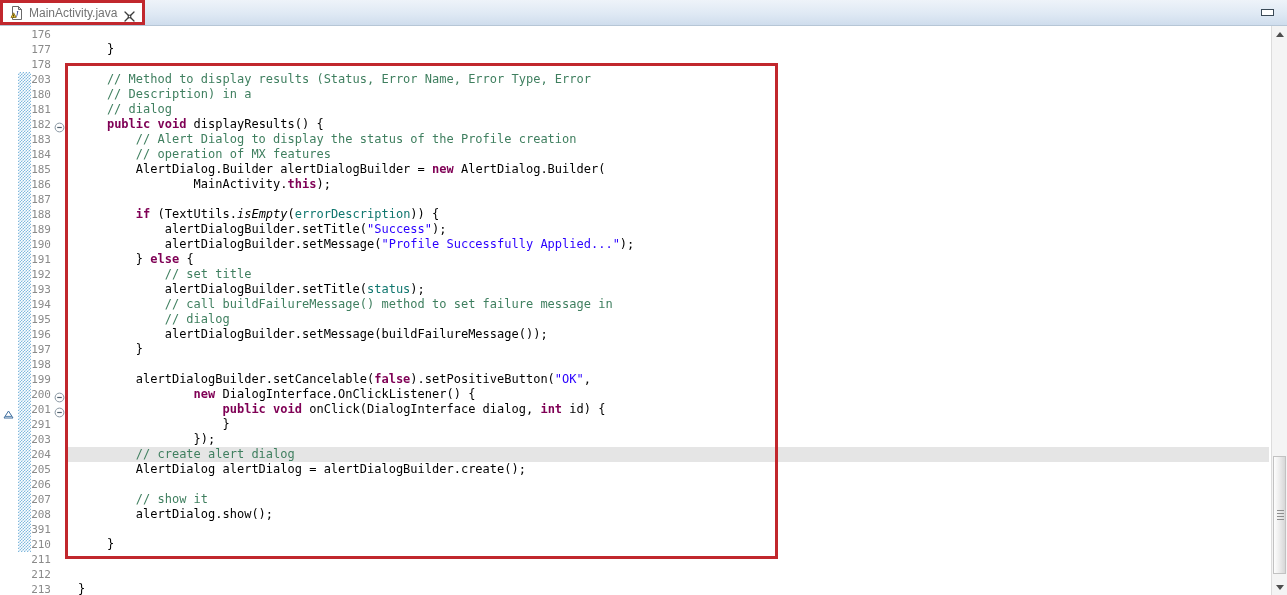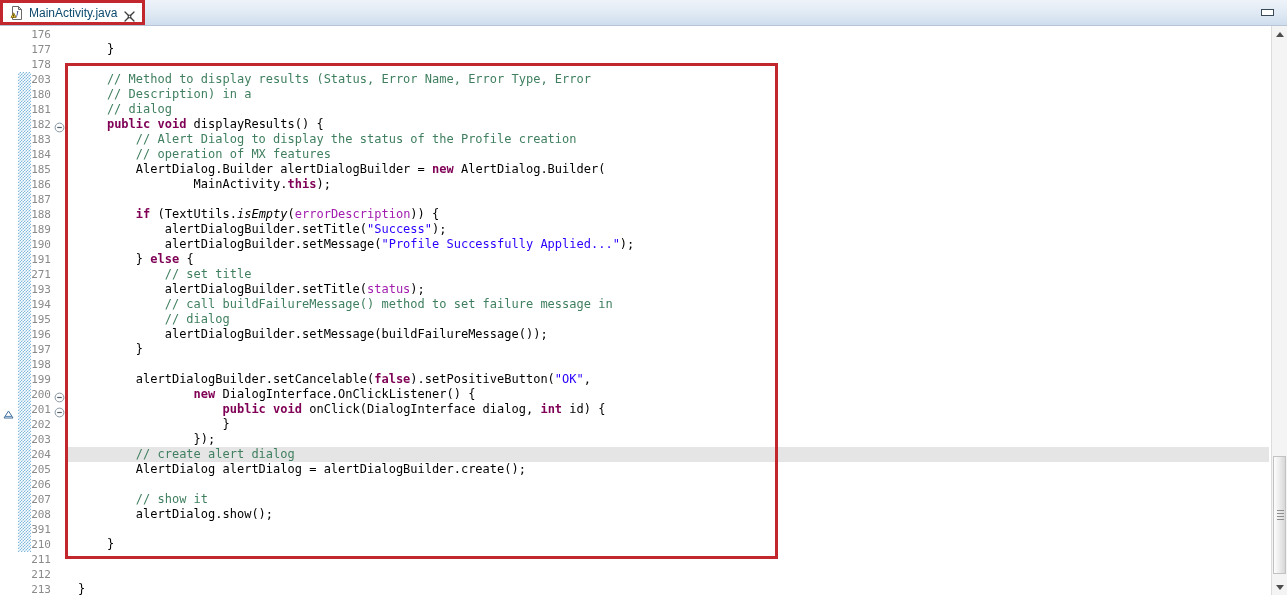--- a/index.html
+++ b/index.html
@@ -55,21 +55,21 @@
   }
   .tab-icon {
     position: relative;
     width: 16px; height: 16px;
     flex: 0 0 16px;
     margin-right: 5px;
   }
   .tab-label {
     font-family: "Liberation Sans", sans-serif;
     font-size: 12px;
-    color: #0c4a6e;
+    color: #737373;
     white-space: nowrap;
   }
   .tab-close {
     margin-left: 7px;
     width: 11px; height: 11px;
     flex: 0 0 11px;
     position: relative;
     top: 1px;
   }
 
@@ -185,21 +185,21 @@
   }
   .cl.cur {
     background: #e5e5e5;
     width: 1202px;
   }
 
   
   .kw   { color: #7f0055; font-weight: bold; }
   .cmt  { color: #3f7f5f; }
   .str  { color: #2a00ff; }
-  .fld  { color: #a21caf; }
+  .fld  { color: #0f766e; }
   .stm  { font-style: italic; }
 
   
   .redbox {
     position: absolute;
     left: 65px;
     top: 37px;
     width: 713px;
     height: 496px;
     border: 3px solid #c1272d;
@@ -310,31 +310,31 @@
         <div class="ln">182</div>
         <div class="ln">183</div>
         <div class="ln">184</div>
         <div class="ln">185</div>
         <div class="ln">186</div>
         <div class="ln">187</div>
         <div class="ln">188</div>
         <div class="ln">189</div>
         <div class="ln">190</div>
         <div class="ln">191</div>
-        <div class="ln">271</div>
+        <div class="ln">192</div>
         <div class="ln">193</div>
         <div class="ln">194</div>
         <div class="ln">195</div>
         <div class="ln">196</div>
         <div class="ln">197</div>
         <div class="ln">198</div>
         <div class="ln">199</div>
         <div class="ln">200</div>
         <div class="ln">201</div>
-        <div class="ln">202</div>
+        <div class="ln">291</div>
         <div class="ln">203</div>
         <div class="ln">204</div>
         <div class="ln">205</div>
         <div class="ln">206</div>
         <div class="ln">207</div>
         <div class="ln">208</div>
         <div class="ln">391</div>
         <div class="ln">210</div>
         <div class="ln">211</div>
         <div class="ln">212</div>

